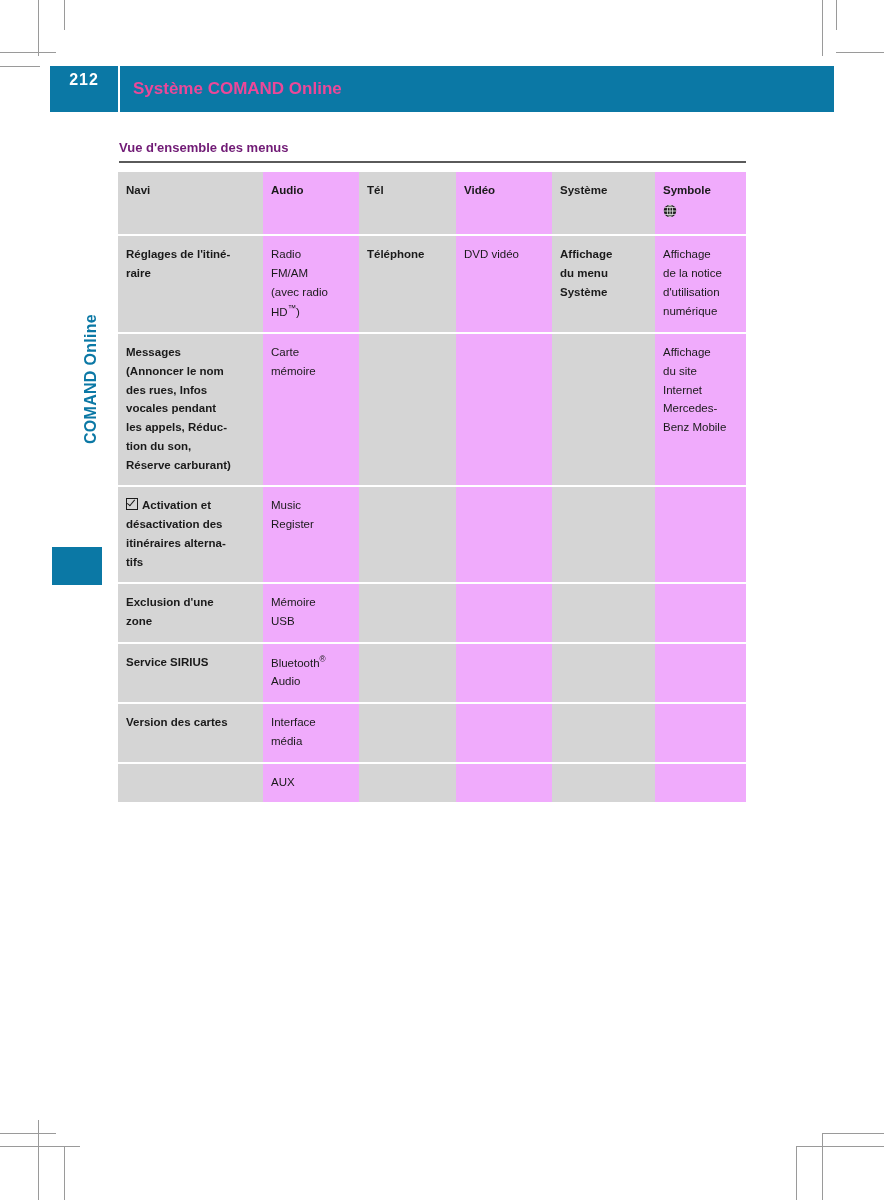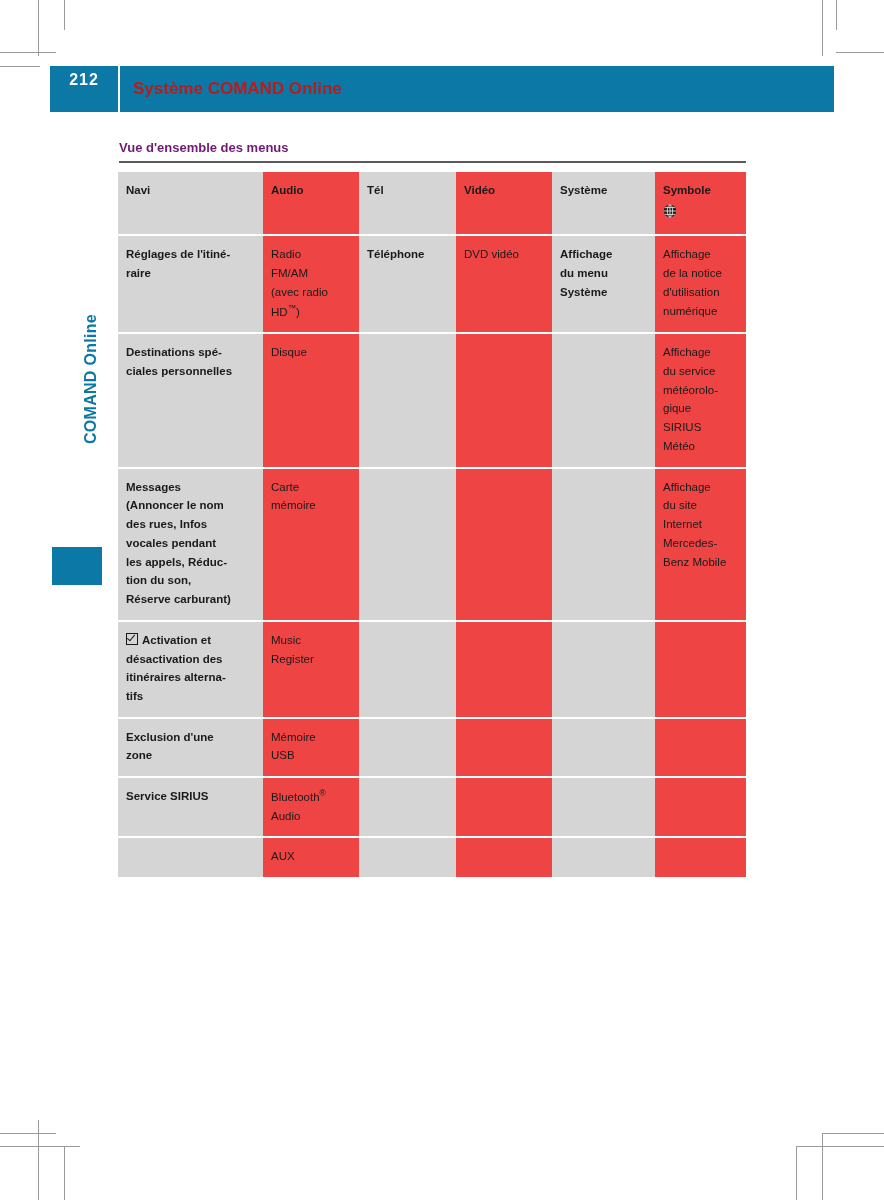--- a/index.html
+++ b/index.html
@@ -55,21 +55,21 @@
     height: 46px;
     background: #ffffff;
   }
   .header-title {
     position: absolute;
     left: 133px;
     top: 66px;
     height: 46px;
     display: flex;
     align-items: center;
-    color: #b91c1c;
+    color: #ec4899;
     font-size: 17px;
     font-weight: bold;
   }
 
   
   .side-tab-label {
     position: absolute;
     left: -4px;
     top: 370px;
     width: 190px;
@@ -132,21 +132,21 @@
     line-height: 1.63;
     font-weight: normal;
     border-bottom: 2px solid #ffffff;
   }
   .menu-table tr.header-row th {
     font-weight: bold;
     font-size: 11.5px;
   }
   
   .menu-table .col-dark  { background: #d5d5d5; font-weight: bold; }
-  .menu-table .col-light { background: #ef4444; }
+  .menu-table .col-light { background: #f0abfc; }
 
   .menu-table tr:last-child td { border-bottom: none; }
 
   .cell-text { white-space: pre-line; }
 
   
   .checkbox-icon {
     display: inline-block;
     width: 10px;
     height: 10px;
@@ -255,34 +255,20 @@
       <td class="col-dark"><span class="cell-text">Affichage
 du menu
 Système</span></td>
       <td class="col-light"><span class="cell-text">Affichage
 de la notice
 d'utilisation
 numérique</span></td>
     </tr>
 
 
-    <tr>
-      <td class="col-dark"><span class="cell-text">Destinations spé-
-ciales personnelles</span></td>
-      <td class="col-light"><span class="cell-text">Disque</span></td>
-      <td class="col-dark"><span class="cell-text"></span></td>
-      <td class="col-light"><span class="cell-text"></span></td>
-      <td class="col-dark"><span class="cell-text"></span></td>
-      <td class="col-light"><span class="cell-text">Affichage
-du service
-météorolo-
-gique
-SIRIUS
-Météo</span></td>
-    </tr>
 
     <tr>
       <td class="col-dark"><span class="cell-text">Messages
 (Annoncer le nom
 des rues, Infos
 vocales pendant
 les appels, Réduc-
 tion du son,
 Réserve carburant)</span></td>
       <td class="col-light"><span class="cell-text">Carte
@@ -326,20 +312,29 @@
     <tr>
       <td class="col-dark"><span class="cell-text">Service SIRIUS</span></td>
       <td class="col-light"><span>Bluetooth</span><sup class="tm">®</sup><span class="cell-text">
 Audio</span></td>
       <td class="col-dark"><span class="cell-text"></span></td>
       <td class="col-light"><span class="cell-text"></span></td>
       <td class="col-dark"><span class="cell-text"></span></td>
       <td class="col-light"><span class="cell-text"></span></td>
     </tr>
 
+    <tr>
+      <td class="col-dark"><span class="cell-text">Version des cartes</span></td>
+      <td class="col-light"><span class="cell-text">Interface
+média</span></td>
+      <td class="col-dark"><span class="cell-text"></span></td>
+      <td class="col-light"><span class="cell-text"></span></td>
+      <td class="col-dark"><span class="cell-text"></span></td>
+      <td class="col-light"><span class="cell-text"></span></td>
+    </tr>
 
     <tr>
       <td class="col-dark"><span class="cell-text"></span></td>
       <td class="col-light"><span class="cell-text">AUX</span></td>
       <td class="col-dark"><span class="cell-text"></span></td>
       <td class="col-light"><span class="cell-text"></span></td>
       <td class="col-dark"><span class="cell-text"></span></td>
       <td class="col-light"><span class="cell-text"></span></td>
     </tr>
 

